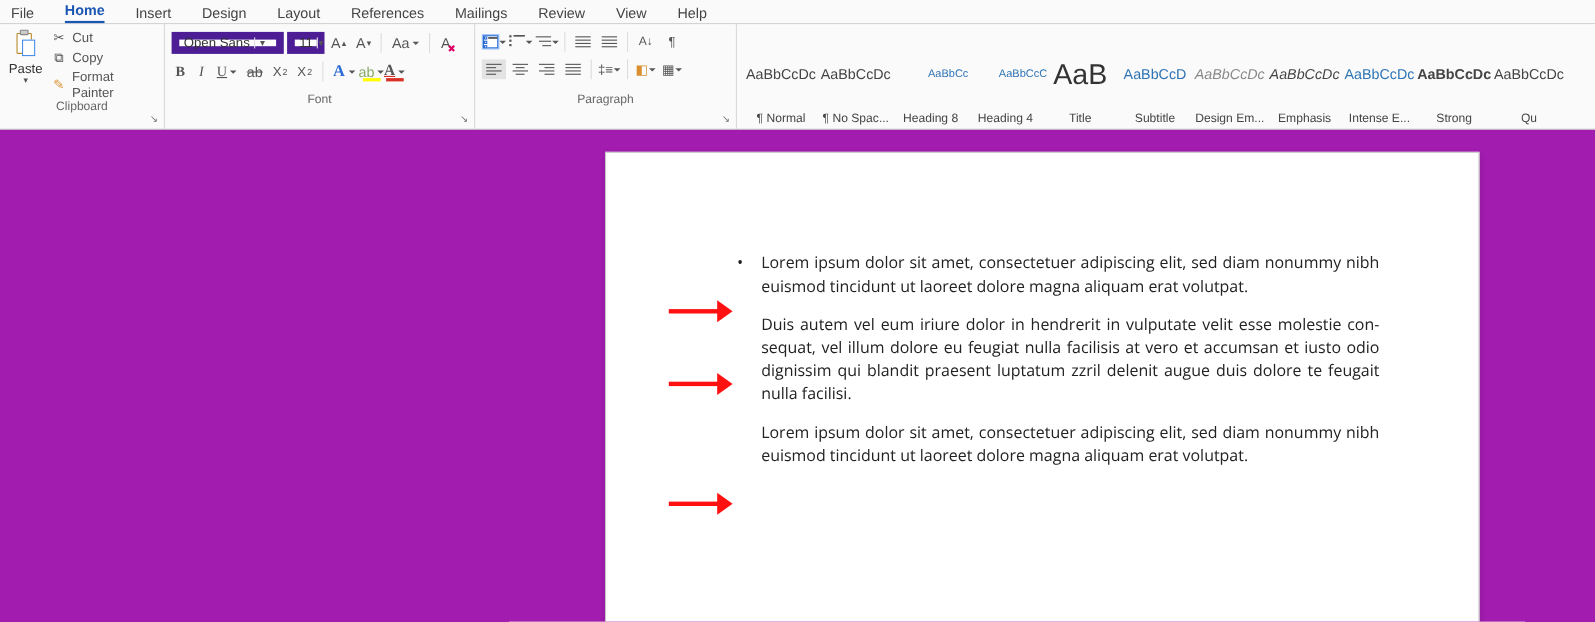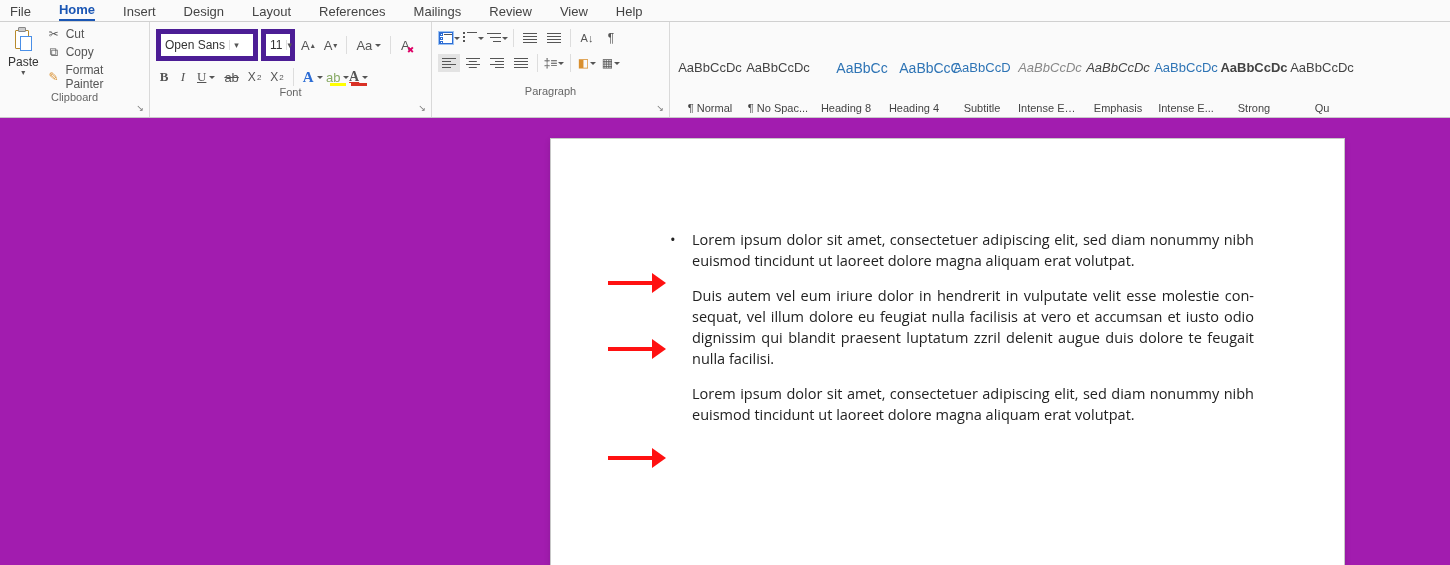--- a/index.html
+++ b/index.html
@@ -76,21 +76,21 @@
 .clip-left .paste-lbl{font-size:12px;color:#333;margin-top:2px;}
 .clip-left .paste-dd{font-size:8px;color:#555;margin-top:-1px;}
 
 .clip-right{display:flex;flex-direction:column;gap:4px;padding-top:2px;padding-left:2px;}
 .clip-right .row{display:flex;align-items:center;gap:5px;font-size:12px;color:#555;cursor:pointer;}
 .clip-right .ic{width:14px;height:14px;display:inline-flex;align-items:center;justify-content:center;font-size:12px;}
 
 
 .font-body{display:flex;flex-direction:column;gap:7px;padding-top:4px;}
 .font-row{display:flex;align-items:center;gap:3px;}
-.sel{display:flex;align-items:center;border:5px solid #4c1d95;background:#fff;height:32px;}
+.sel{display:flex;align-items:center;border:7px solid #4c1d95;background:#fff;height:20px;}
 .sel .val{padding:0 4px;font-size:12px;color:#333;}
 .sel .arr{width:14px;text-align:center;font-size:9px;color:#555;border-left:1px solid #ddd;}
 .fsel{width:102px;}
 .ssel{width:34px;}
 .ibtn{padding:0 3px;font-size:13px;color:#555;cursor:pointer;display:inline-flex;align-items:center;gap:1px;min-width:16px;justify-content:center;height:18px;}
 .ibtn.dd::after{content:"";margin-left:2px;border-top:3px solid #555;border-left:3px solid transparent;border-right:3px solid transparent;display:inline-block;}
 .b{font-weight:700;font-family:"Times New Roman",serif;}
 .i{font-style:italic;font-family:"Times New Roman",serif;}
 .u{text-decoration:underline;font-family:"Times New Roman",serif;}
 .strike{text-decoration:line-through;}
@@ -122,21 +122,21 @@
 .align.c i{left:50%;transform:translateX(-50%);} .align.c i:nth-child(1){top:0;width:100%;}.align.c i:nth-child(2){top:3px;width:60%;}.align.c i:nth-child(3){top:6px;width:100%;}.align.c i:nth-child(4){top:9px;width:60%;}
 .align.r i{left:auto;right:0;}.align.r i:nth-child(1){top:0;width:100%;}.align.r i:nth-child(2){top:3px;width:65%;}.align.r i:nth-child(3){top:6px;width:100%;}.align.r i:nth-child(4){top:9px;width:65%;}
 .align.j i{width:100%;}.align.j i:nth-child(1){top:0;}.align.j i:nth-child(2){top:3px;}.align.j i:nth-child(3){top:6px;}.align.j i:nth-child(4){top:9px;}
 .sep{width:1px;height:18px;background:#ddd;margin:0 3px;}
 
 
 .styles-body{display:flex;align-items:stretch;padding-top:4px;overflow:hidden;}
 .style-item{width:68px;display:flex;flex-direction:column;align-items:center;justify-content:space-between;padding:4px 2px 3px;cursor:pointer;}
 .style-item .prev{font-size:13px;color:#444;flex:1;display:flex;align-items:center;}
 .style-item .name{font-size:11px;color:#444;white-space:nowrap;overflow:hidden;text-overflow:ellipsis;max-width:64px;}
-.style-item.h1 .prev,.style-item.h2 .prev{font-size:14px;color:#2e74b5;margin-left:32px;}
+.style-item.h1 .prev,.style-item.h2 .prev{font-size:10px;color:#2e74b5;margin-left:32px;}
 .style-item.title .prev{font-size:26px;color:#333;}
 .style-item.sub .prev,.style-item.ie .prev{color:#2e74b5;font-size:13px;}
 .style-item.subem .prev{color:#888;font-style:italic;}
 .style-item.em .prev{font-style:italic;}
 .style-item.strong .prev{font-weight:700;}
 
 
 .canvas{
   position:relative;
   height:calc(565px - 22px - 96px);
@@ -364,27 +364,31 @@
           <div class="name">¶ No Spac...</div>
         </div>
         <div class="style-item h1">
           <div class="prev">AaBbCc</div>
           <div class="name">Heading 8</div>
         </div>
         <div class="style-item h2">
           <div class="prev">AaBbCcC</div>
           <div class="name">Heading 4</div>
         </div>
+        <div class="style-item title">
+          <div class="prev">AaB</div>
+          <div class="name">Title</div>
+        </div>
         <div class="style-item sub">
           <div class="prev">AaBbCcD</div>
           <div class="name">Subtitle</div>
         </div>
         <div class="style-item subem">
           <div class="prev">AaBbCcDc</div>
-          <div class="name">Intense Em...</div>
+          <div class="name">Design Em...</div>
         </div>
         <div class="style-item em">
           <div class="prev">AaBbCcDc</div>
           <div class="name">Emphasis</div>
         </div>
         <div class="style-item ie">
           <div class="prev">AaBbCcDc</div>
           <div class="name">Intense E...</div>
         </div>
         <div class="style-item strong">

